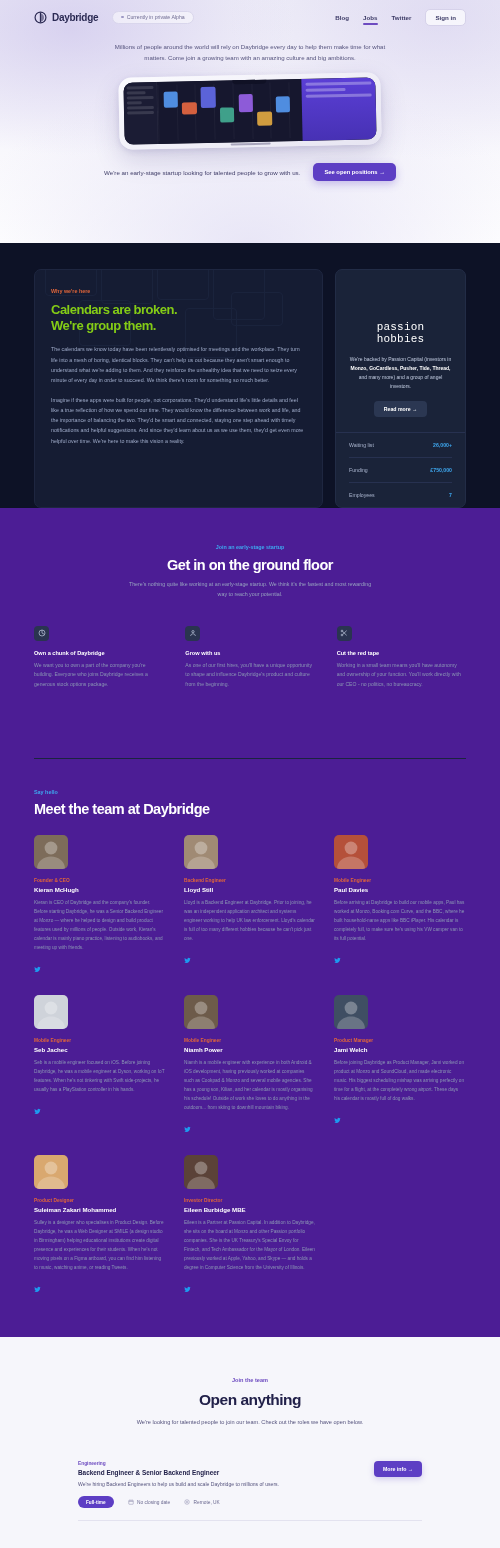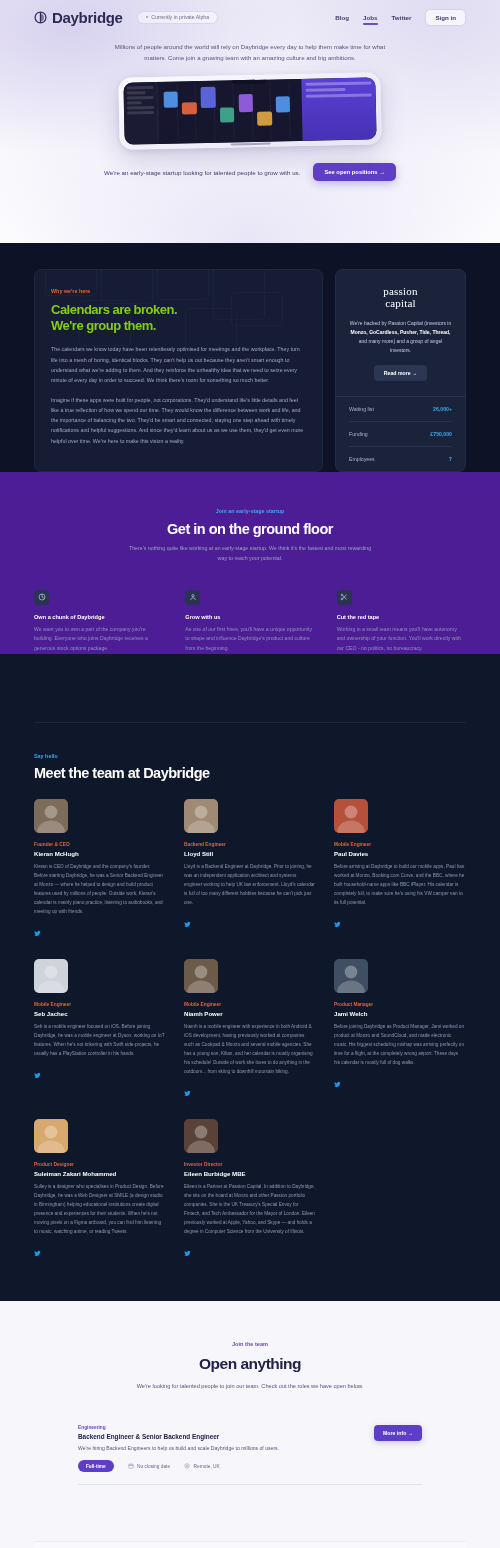--- a/index.html
+++ b/index.html
@@ -21,21 +21,21 @@
       linear-gradient(180deg,#efeef8 0%, #f5f4fb 45%, #ffffff 100%);
     overflow:hidden;
   }
   .nav {
     display:flex; align-items:center; height:34px;
     padding:0 34px; position:relative; z-index:5;
   }
   .brand { display:flex; align-items:center; gap:5px; }
   .brand-mark { width:13px; height:13px; position:relative; }
   .brand-mark svg { display:block; }
-  .brand-txt { font-size:15px; font-weight:700; letter-spacing:-.3px; color:#2b2a53; }
+  .brand-txt { font-size:10px; font-weight:700; letter-spacing:-.3px; color:#2b2a53; }
   .alpha-pill {
     margin-left:14px; display:flex; align-items:center; gap:3px;
     border:1px solid #d9d6ec; border-radius:20px;
     padding:2.5px 8px; font-size:5.2px; color:#6f6c93;
     background:rgba(255,255,255,.5);
   }
   .alpha-dot { width:2.5px; height:2.5px; border-radius:50%; background:#9d98c4; }
   .nav-right { margin-left:auto; display:flex; align-items:center; gap:14px; }
   .nav-link { font-size:6.2px; font-weight:700; color:#3c3a66; text-decoration:none; position:relative; }
   .nav-link.active::after {
@@ -114,21 +114,21 @@
     position:relative; z-index:2; margin-top:11px;
     font-size:5.3px; line-height:1.95; color:#9fabc9;
   }
   .broken-p + .broken-p { margin-top:9px; }
 
   .invest-card {
     width:131px; background:#1a2339; border:1px solid #222c46;
     border-radius:7px; overflow:hidden; display:flex; flex-direction:column;
   }
   .invest-top { padding:16px 13px 15px; text-align:center; }
-  .pc-logo { font-size:11px; line-height:1.05; font-weight:400; color:#fff; letter-spacing:.2px; font-family:Liberation Serif, serif; }
+  .pc-logo { font-size:11px; line-height:1.05; font-weight:400; color:#fff; letter-spacing:.2px; font-family:Liberation Mono, monospace;margin-top:36px; }
   .invest-txt { margin-top:10px; font-size:5px; line-height:1.8; color:#c3cde2; }
   .invest-txt b { color:#fff; }
   .btn-readmore {
     margin-top:10px; background:#2b3752; color:#fff; border:none;
     font-size:5.2px; font-weight:700; padding:5px 10px; border-radius:4px;
   }
   .invest-stats { border-top:1px solid #273150; padding:0 13px; }
   .stat-row {
     display:flex; justify-content:space-between; align-items:center;
     padding:9px 0; border-bottom:1px solid #273150; font-size:5.2px;
@@ -145,21 +145,21 @@
   .gf-cards { display:flex; gap:22px; margin-top:26px; text-align:left; }
   .gf-card { flex:1; }
   .gf-ico {
     width:15px; height:15px; border-radius:4px; background:#2a3450;
     display:flex; align-items:center; justify-content:center; color:#c6d0e4;
   }
   .gf-ct { margin-top:9px; font-size:5.6px; font-weight:700; color:#fff; }
   .gf-cp { margin-top:5px; font-size:5.1px; line-height:1.9; color:#8b97b5; }
 
   
-  .team { background:#0f172a; padding:34px 34px 40px; }
+  .team { background:#4c1d95; padding:34px 34px 40px; }
   .team-rule { height:1px; background:#1c2440; margin-bottom:30px; }
   .team-h { margin-top:6px; font-size:14.5px; font-weight:700; color:#fff; letter-spacing:-.5px; }
   .team-grid { display:flex; flex-wrap:wrap; gap:18px 19px; margin-top:18px; }
   .member { width:131px; }
   .avatar { width:34px; height:34px; border-radius:5px; overflow:hidden; position:relative; }
   .avatar svg { display:block; }
   .m-role { margin-top:9px; font-size:4.8px; font-weight:700; color:#e0653a; }
   .m-name { margin-top:3px; font-size:6.1px; font-weight:700; color:#fff; }
   .m-bio { margin-top:5px; font-size:4.7px; line-height:1.92; color:#8b97b5; }
   .tw { margin-top:7px; color:#1d9bf0; display:inline-block; }
@@ -287,21 +287,21 @@
           <span>We're group them.</span>
         </h2>
         <p class="broken-p">The calendars we know today have been relentlessly optimised for meetings and the workplace. They turn life into a mesh of boring, identical blocks. They can't help us out because they aren't smart enough to understand what we're adding to them. And they reinforce the unhealthy idea that we need to seize every minute of every day in order to succeed. We think there's room for something so much better.</p>
         <p class="broken-p">Imagine if these apps were built for people, not corporations. They'd understand life's little details and feel like a true reflection of how we spend our time. They would know the difference between work and life, and the importance of balancing the two. They'd be smart and connected, staying one step ahead with timely notifications and helpful suggestions. And since they'd learn about us as we use them, they'd get even more helpful over time. We're here to make this vision a reality.</p>
       </div>
 
       <aside class="invest-card">
         <div class="invest-top">
           <div class="pc-logo">
             <div>passion</div>
-            <div>capital</div>
+            <div>hobbies</div>
           </div>
           <p class="invest-txt">
             <span>We're backed by Passion Capital (investors in </span><b>Monzo, GoCardless, Pusher, Tide, Thread,</b><span> and many more) and a group of angel investors.</span>
           </p>
           <button class="btn-readmore">Read more  →</button>
         </div>
         <div class="invest-stats">
           <div class="stat-row">
             <span class="stat-k">Waiting list</span>
             <span class="stat-v">26,000+</span>

